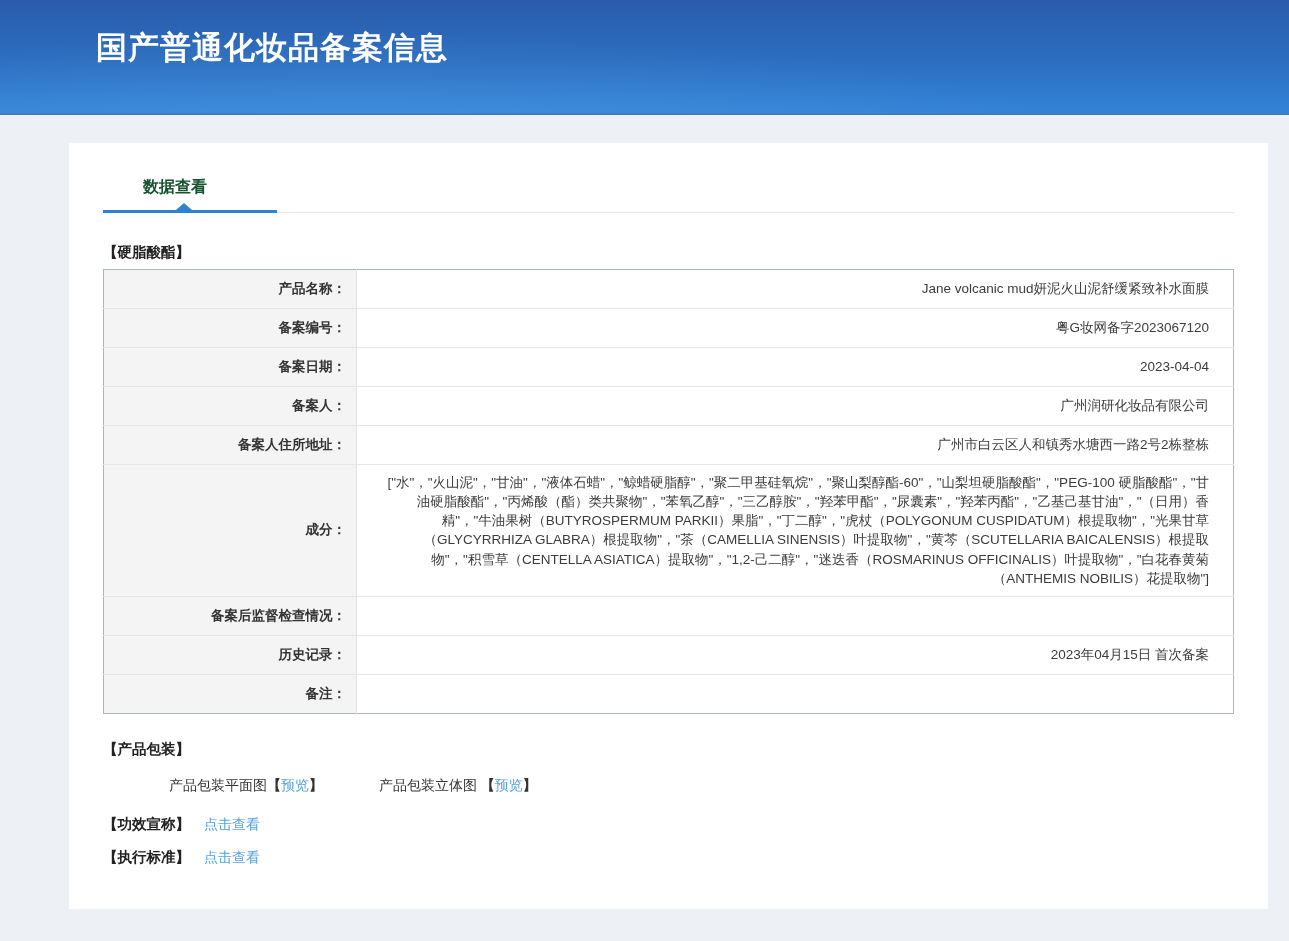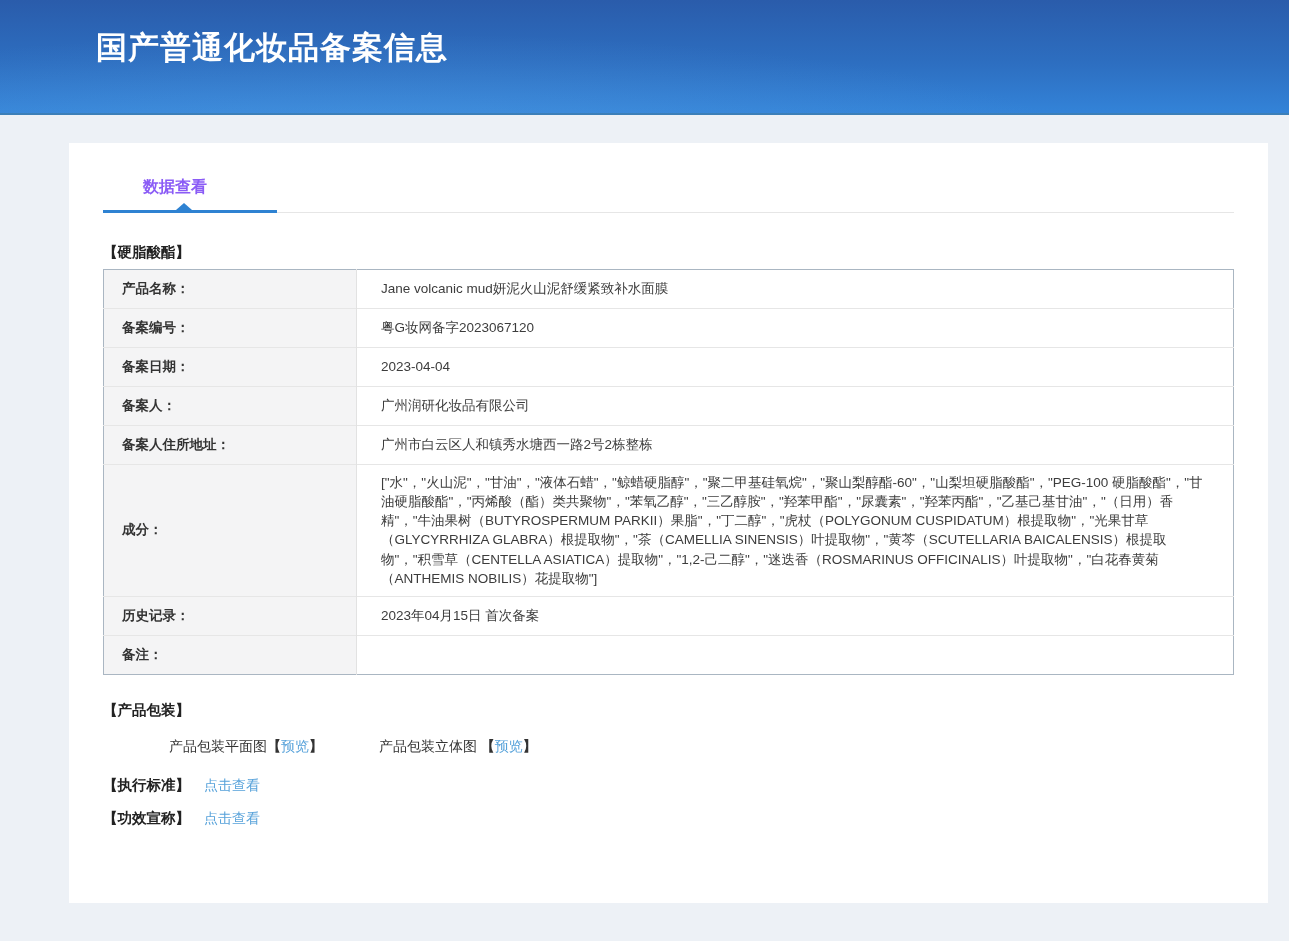--- a/index.html
+++ b/index.html
@@ -36,21 +36,21 @@
   
   .tabbar {
     padding-top: 34px;
     border-bottom: 1px solid #e6e6e6;
     position: relative;
   }
   .tab {
     display: inline-block;
     font-size: 16px;
     font-weight: 700;
-    color: #8b5cf6;
+    color: #14532d;
     padding: 0 0 14px 40px;
     cursor: pointer;
     text-align: right;
   }
   .tab-underline {
     position: absolute;
     left: 0; bottom: -1px;
     width: 174px; height: 3px;
     background: #2e82d2;
   }
@@ -68,20 +68,21 @@
     font-size: 14.5px;
     font-weight: 700;
     color: #222222;
   }
   
   table.info {
     margin-top: 7px;
     width: 100%;
     border-collapse: collapse;
     border: 1px solid #aab6c2;
+    text-align: right;
   }
   table.info tr { border-bottom: 1px solid #e6e6e6; }
   table.info tr:last-child { border-bottom: none; }
   table.info td { height: 39px; vertical-align: middle; }
   table.info td.lbl {
     width: 253px;
     background: #f4f4f5;
     border-right: 1px solid #e2e2e2;
     padding: 8px 10px 8px 18px;
     font-weight: 700;
@@ -157,20 +158,24 @@
       <td class="lbl">备案人住所地址：</td>
       <td class="val">广州市白云区人和镇秀水塘西一路2号2栋整栋</td>
     </tr>
 
 
     <tr>
       <td class="lbl">成分：</td>
       <td class="val">["水"，"火山泥"，"甘油"，"液体石蜡"，"鲸蜡硬脂醇"，"聚二甲基硅氧烷"，"聚山梨醇酯-60"，"山梨坦硬脂酸酯"，"PEG-100 硬脂酸酯"，"甘油硬脂酸酯"，"丙烯酸（酯）类共聚物"，"苯氧乙醇"，"三乙醇胺"，"羟苯甲酯"，"尿囊素"，"羟苯丙酯"，"乙基己基甘油"，"（日用）香精"，"牛油果树（BUTYROSPERMUM PARKII）果脂"，"丁二醇"，"虎杖（POLYGONUM CUSPIDATUM）根提取物"，"光果甘草（GLYCYRRHIZA GLABRA）根提取物"，"茶（CAMELLIA SINENSIS）叶提取物"，"黄芩（SCUTELLARIA BAICALENSIS）根提取物"，"积雪草（CENTELLA ASIATICA）提取物"，"1,2-己二醇"，"迷迭香（ROSMARINUS OFFICINALIS）叶提取物"，"白花春黄菊（ANTHEMIS NOBILIS）花提取物"]</td>
     </tr>
 
+    <tr>
+      <td class="lbl">备案后监督检查情况：</td>
+      <td class="val"></td>
+    </tr>
 
     <tr>
       <td class="lbl">历史记录：</td>
       <td class="val">2023年04月15日 首次备案</td>
     </tr>
 
     <tr>
       <td class="lbl">备注：</td>
       <td class="val"></td>
     </tr>
@@ -183,22 +188,22 @@
     <span class="pkg-item">
       <span class="pkg-label">产品包装平面图</span><span class="bracket">【</span><a class="link">预览</a><span class="bracket">】</span>
     </span>
   
     <span class="pkg-item">
       <span class="pkg-label">产品包装立体图 </span><span class="bracket">【</span><a class="link">预览</a><span class="bracket">】</span>
     </span>
   </div>
 
   <div class="inline-row">
+    <span class="row-label">【功效宣称】</span>
+    <a class="link">点击查看</a>
+  </div>
+
+  <div class="inline-row">
     <span class="row-label">【执行标准】</span>
     <a class="link">点击查看</a>
   </div>
 
-  <div class="inline-row">
-    <span class="row-label">【功效宣称】</span>
-    <a class="link">点击查看</a>
-  </div>
-
 </div>
 
 </body></html>

